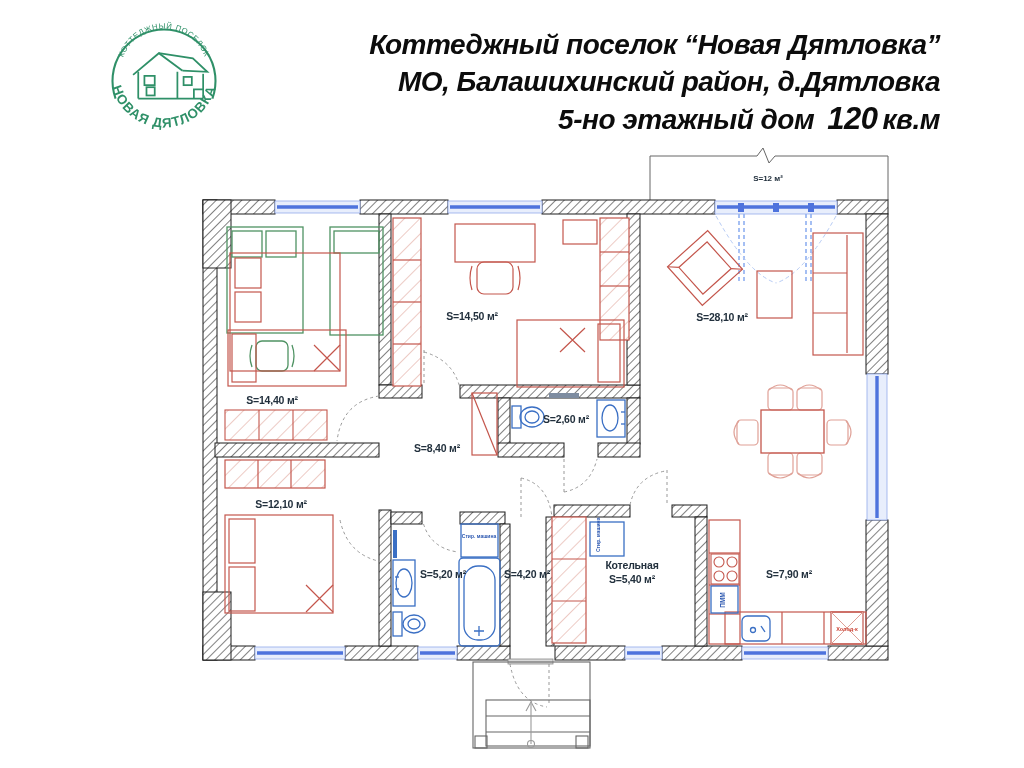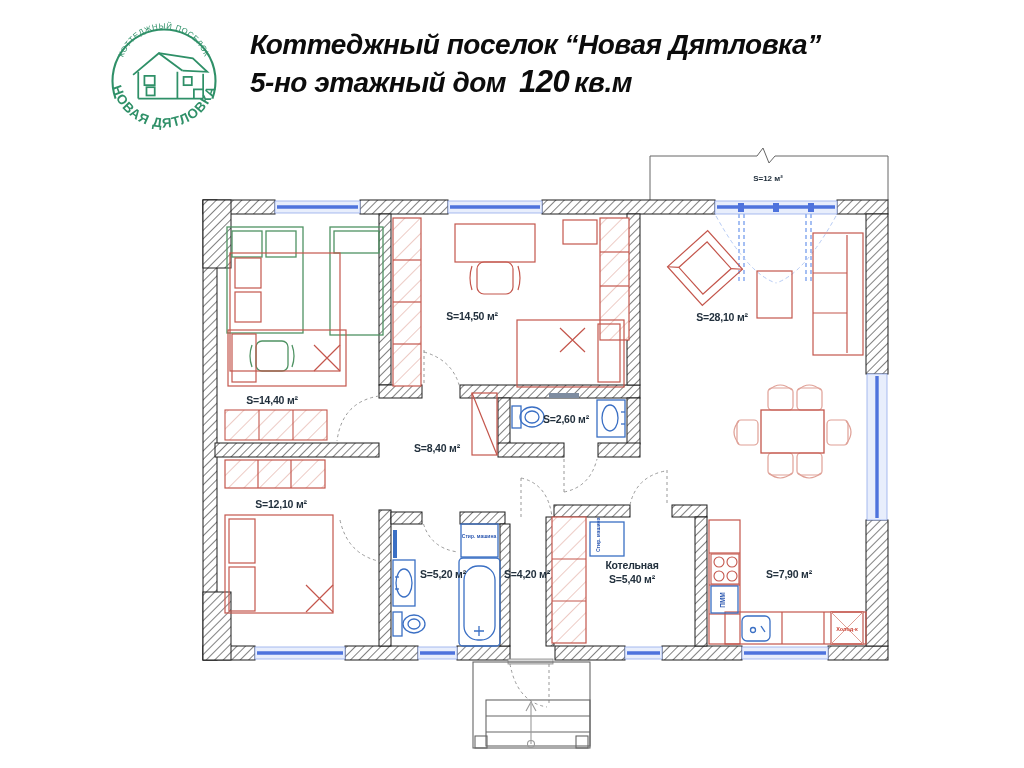--- a/index.html
+++ b/index.html
@@ -1,19 +1,19 @@
 <!DOCTYPE html>
 <html><head>
 <meta charset="utf-8">
 <style>
   html,body{margin:0;padding:0;background:#ffffff;}
   .page{position:relative;width:1024px;height:768px;background:#fff;overflow:hidden;
         font-family:"Liberation Sans",sans-serif;}
   .logo{position:absolute;left:96px;top:12px;width:136px;height:136px;}
-  .title{position:absolute;left:250px;top:26px;width:690px;text-align:left;
+  .title{position:absolute;left:250px;top:26px;width:690px;text-align:right;
          font-style:italic;font-weight:bold;font-size:28px;line-height:37px;color:#0c0c0c;
          letter-spacing:-0.5px;}
   .title .l3 .area{font-size:31px;margin:12px 5px 0 13px;}
   .plan{position:absolute;left:0;top:0;width:1024px;height:768px;}
   svg text{font-family:"Liberation Sans",sans-serif;}
   .roomlbl{font-weight:bold;fill:#22303d;font-size:10.5px;letter-spacing:-0.2px;}
   .smalllbl{font-weight:bold;fill:#22303d;font-size:8px;}
 </style>
 </head>
 <body>
@@ -41,20 +41,21 @@
     <text font-size="7.5" fill="#2f9068" letter-spacing="0.6" text-anchor="middle">
       <textPath href="#arcTop" startOffset="50%">КОТТЕДЖНЫЙ ПОСЕЛОК</textPath>
     </text>
     <text font-size="13" font-weight="bold" fill="#2f9068" letter-spacing="1" text-anchor="middle">
       <textPath href="#arcBottom" startOffset="50%">НОВАЯ ДЯТЛОВКА</textPath>
     </text>
   </svg>
 
   <div class="title">
     <div>Коттеджный поселок “Новая Дятловка”</div>
+    <div>МО, Балашихинский район, д.Дятловка</div>
     <div class="l3"><span>5-но этажный дом</span><span class="area">120</span><span>кв.м</span></div>
   </div>
 
   <svg class="plan" viewBox="0 0 1024 768">
     <defs>
       <pattern id="hatch" width="6" height="6" patternUnits="userSpaceOnUse" patternTransform="rotate(45)">
         <rect width="6" height="6" fill="#ffffff"></rect>
         <line x1="0" y1="0" x2="0" y2="6" stroke="#2b2b2b" stroke-width="1.2"></line>
       </pattern>
       <pattern id="redticks" width="11" height="11" patternUnits="userSpaceOnUse" patternTransform="rotate(45)">

